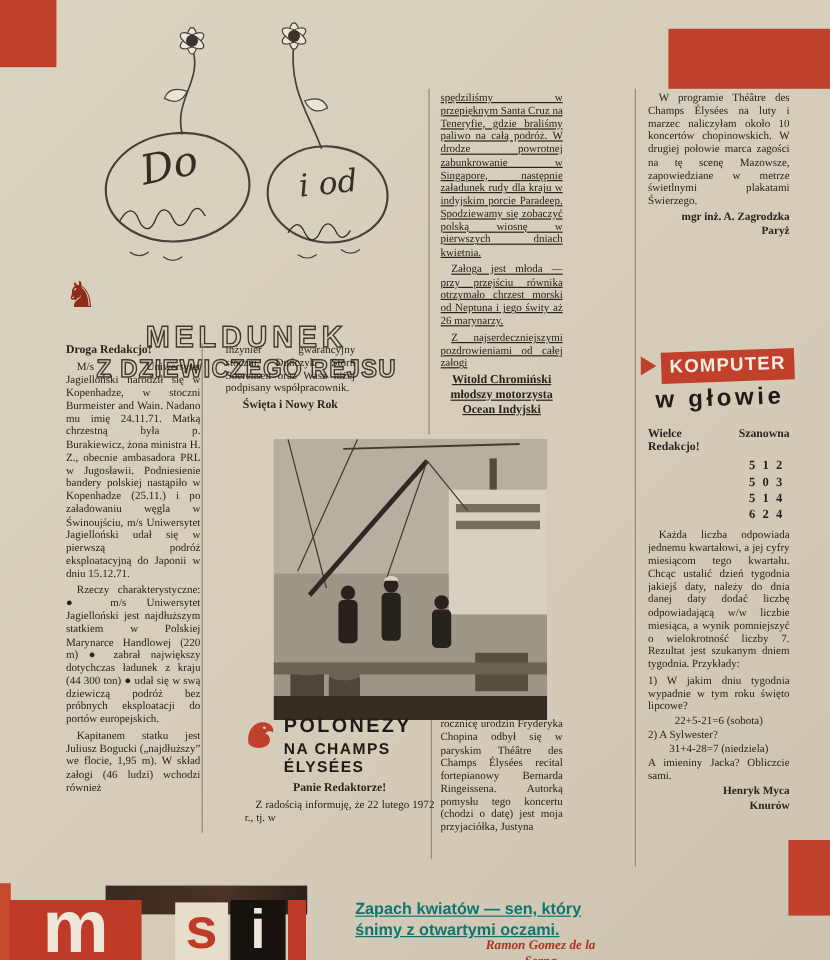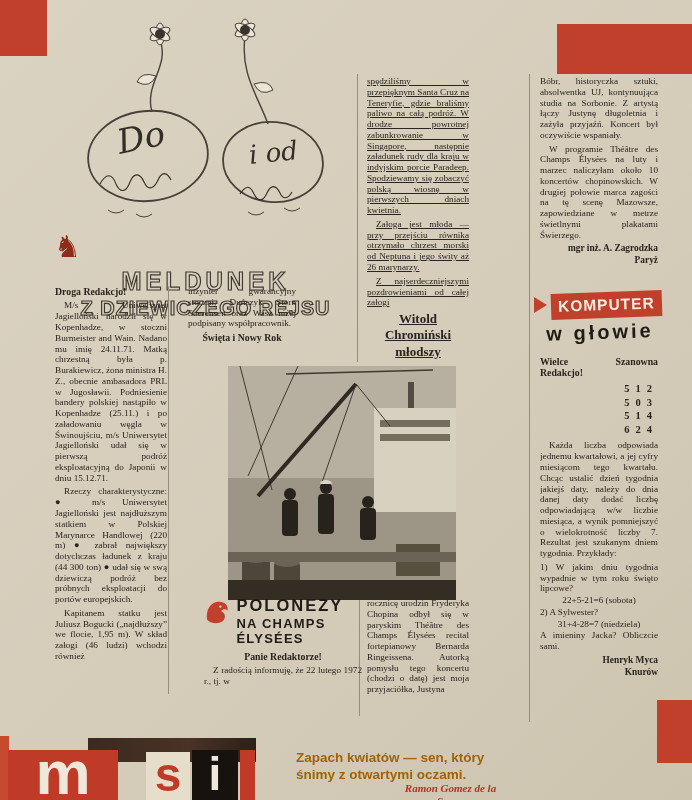--- a/index.html
+++ b/index.html
@@ -7,40 +7,40 @@
        background:linear-gradient(135deg,#dbd3c1,#d5ccba 55%,#cdc4b0);
        font-family:"Liberation Serif",serif;color:#28241e;}
   .abs{position:absolute;}
   .red{background:#c1402c;}
   .vrule{width:1px;background:#958d7c;}
   .textcol{text-align:justify;font-size:9.2px;line-height:1.17;overflow:hidden;}
   .textcol p{text-indent:9px;margin:0 0 3px 0;}
   .salut{font-weight:bold;font-size:9.8px;text-indent:0 !important;margin:0 0 2px 0;}
   .center{text-align:center;}
   .sigr{font-weight:bold;text-align:right;font-size:9.4px;line-height:1.25;}
-  .sigc{font-weight:bold;text-align:center;font-size:13px;line-height:1.25;}
+  .sigc{font-weight:bold;text-align:center;font-size:10px;line-height:1.25;}
   .heading-sm{font-weight:bold;text-align:center;font-size:9.8px;margin-top:3px;}
   .hl{font-family:"Liberation Sans",sans-serif;font-weight:bold;text-align:center;
       color:#d8d0be;-webkit-text-stroke:1.15px #3f3a30;transform:scaleY(1.05);}
   .hl1{font-size:24px;letter-spacing:4px;}
   .hl2{font-size:20px;letter-spacing:1px;margin-top:1px;}
   .knight{font-size:30px;line-height:1;color:#8e2c1a;font-family:"DejaVu Sans",sans-serif;}
   .num{font-weight:bold;text-align:right;letter-spacing:6px;font-size:10.5px;line-height:1.3;}
   .formula{text-align:center;text-indent:0 !important;}
   .komp-row{display:flex;align-items:center;gap:4px;}
   .komp-flag{width:0;height:0;border-top:8px solid transparent;border-bottom:8px solid transparent;
              border-left:13px solid #c1402c;}
   .komp-block{background:#c1402c;color:#f3ece0;font-family:"Liberation Sans",sans-serif;font-weight:bold;
               font-size:15.5px;letter-spacing:1px;padding:4px 7px;transform:rotate(-2deg);white-space:nowrap;}
   .komp-sub{font-family:"Liberation Sans",sans-serif;font-weight:bold;font-size:20px;letter-spacing:3px;
             text-align:center;transform:rotate(-2deg);margin-top:3px;color:#1f1b16;}
   .pol-row{display:flex;align-items:flex-start;gap:6px;}
   .pol-t1{font-family:"Liberation Sans",sans-serif;font-weight:bold;font-size:16.5px;letter-spacing:2px;color:#1f1b16;}
   .pol-t2{font-family:"Liberation Sans",sans-serif;font-weight:bold;font-size:13px;letter-spacing:1.2px;color:#1f1b16;margin-top:1px;}
-  .quote-text{font-family:"Liberation Sans",sans-serif;font-weight:bold;font-size:13.5px;line-height:1.25;color:#a16207;}
+  .quote-text{font-family:"Liberation Sans",sans-serif;font-weight:bold;font-size:13.5px;line-height:1.25;color:#0f766e;text-decoration:underline;}
   .quote-author{color:#b23320;font-weight:bold;font-style:italic;font-size:11px;text-align:center;line-height:1.2;}
   .collage-letter{font-family:"Liberation Sans",sans-serif;font-weight:bold;text-align:center;overflow:hidden;}
 </style>
 </head>
 <body>
 
 <div class="abs red" style="left:0;top:0;width:47px;height:56px;"></div>
 <div class="abs red" style="left:557px;top:24px;width:135px;height:50px;"></div>
 <div class="abs red" style="left:657px;top:700px;width:35px;height:63px;"></div>
 <div class="abs" style="left:0;top:736px;width:9px;height:64px;background:#c64a2e;"></div>
@@ -130,21 +130,20 @@
 <div class="abs textcol" style="left:367px;top:76px;width:102px;height:286px;text-decoration:underline;">
   <p style="text-indent:0;">spędziliśmy w przepięknym Santa Cruz na Teneryfie, gdzie braliśmy paliwo na całą podróż. W drodze powrotnej zabunkrowanie w Singapore, następnie załadunek rudy dla kraju w indyjskim porcie Paradeep. Spodziewamy się zobaczyć polską wiosnę w pierwszych dniach kwietnia.</p>
   <p>Załoga jest młoda — przy przejściu równika otrzymało chrzest morski od Neptuna i jego świty aż 26 marynarzy.</p>
   <p>Z najserdeczniejszymi pozdrowieniami od całej załogi</p>
   <div class="sigc">Witold Chromiński</div>
   <div class="sigc">młodszy motorzysta</div>
   <div class="sigc">Ocean Indyjski</div>
 </div>
 
 <div class="abs textcol" style="left:540px;top:76px;width:118px;height:212px;">
-  <p style="text-indent:0;">Bóbr, historyczka sztuki, absolwentka UJ, kontynuująca studia na Sorbonie. Z artystą łączy Justynę długoletnia i zażyła przyjaźń. Koncert był oczywiście wspaniały.</p>
   <p>W programie Théâtre des Champs Élysées na luty i marzec naliczyłam około 10 koncertów chopinowskich. W drugiej połowie marca zagości na tę scenę Mazowsze, zapowiedziane w metrze świetlnymi plakatami Świerzego.</p>
   <div class="sigr">mgr inż. A. Zagrodzka</div>
   <div class="sigr">Paryż</div>
 </div>
 
 <div class="abs" style="left:534px;top:292px;width:132px;">
   <div class="komp-row">
     <div class="komp-flag"></div>
     <div class="komp-block">KOMPUTER</div>
   </div>

